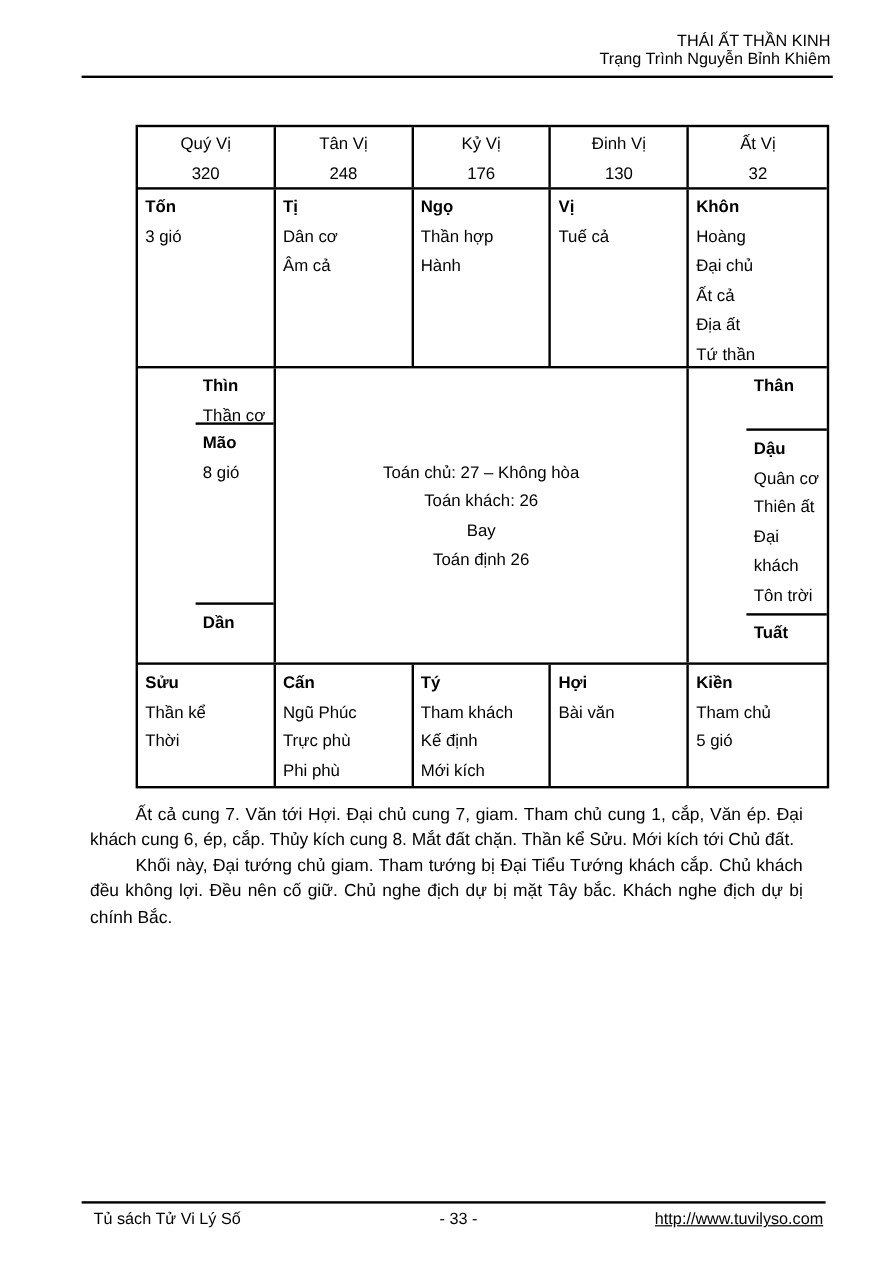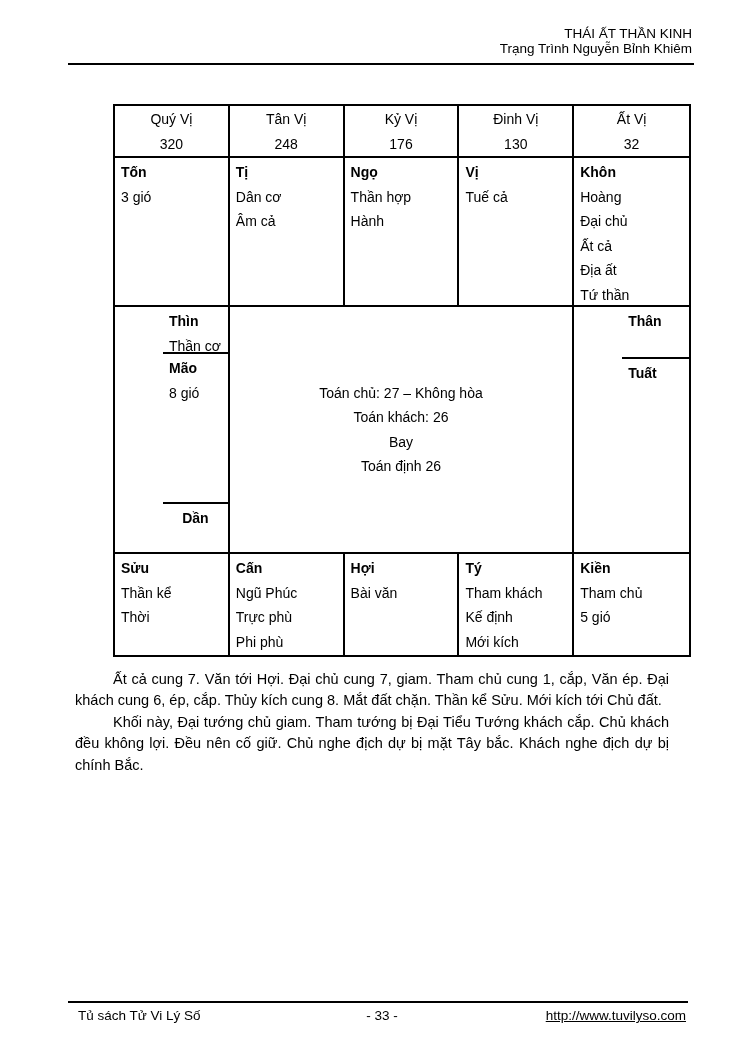--- a/index.html
+++ b/index.html
@@ -42,21 +42,21 @@
   .c20{width:20%;padding-left:48px;}
   .c60{width:60%;}
   .vr{border-right:2px solid #000;}
   .cell{padding:2px 6px;overflow:hidden;}
   .hcell{text-align:center;line-height:25px;padding-top:1px;}
   .t{font-weight:bold;line-height:24.5px;}
   .ln{line-height:24.5px;}
   .col{display:flex;flex-direction:column;}
   .sub{width:100%;}
   .hb{border-bottom:2px solid #000;}
-  .L1{height:47px;} .L2{height:150px;} .L3{flex:1;text-align:center;}
+  .L1{height:47px;} .L2{height:150px;} .L3{flex:1;}
   .R1{height:52px;} .R2{height:154px;} .R3{flex:1;}
   .centercell{
     display:flex;flex-direction:column;justify-content:center;align-items:center;
     text-align:center;
   }
 
   
   .bodytext{position:absolute;left:75px;top:669px;width:594px;}
   .bodytext p{
     margin:0;font-size:14.5px;line-height:21.4px;
@@ -146,48 +146,56 @@
         <div class="ln">Toán chủ: 27 – Không hòa</div>
         <div class="ln">Toán khách: 26</div>
         <div class="ln">Bay</div>
         <div class="ln">Toán định 26</div>
       </div>
 
       <div class="col c20">
         <div class="cell sub hb R1">
           <div class="t">Thân</div>
         </div>
+        <div class="cell sub hb R2">
+          <div class="t">Dậu</div>
+          <div class="ln">Quân cơ</div>
+          <div class="ln">Thiên ất</div>
+          <div class="ln">Đại khách</div>
+          <div class="ln">Tôn trời</div>
+          <div class="ln">Thẻ</div>
+        </div>
         <div class="cell sub R3">
           <div class="t">Tuất</div>
         </div>
       </div>
     </div>
 
     <div class="row rowD">
       <div class="cell c20 vr">
         <div class="t">Sửu</div>
         <div class="ln">Thần kể</div>
         <div class="ln">Thời</div>
       </div>
       <div class="cell c20 vr">
         <div class="t">Cấn</div>
         <div class="ln">Ngũ Phúc</div>
         <div class="ln">Trực phù</div>
         <div class="ln">Phi phù</div>
       </div>
       <div class="cell c20 vr">
-        <div class="t">Hợi</div>
-        <div class="ln">Bài văn</div>
-      </div>
-      <div class="cell c20 vr">
         <div class="t">Tý</div>
         <div class="ln">Tham khách</div>
         <div class="ln">Kế định</div>
         <div class="ln">Mới kích</div>
       </div>
+      <div class="cell c20 vr">
+        <div class="t">Hợi</div>
+        <div class="ln">Bài văn</div>
+      </div>
       <div class="cell c20">
         <div class="t">Kiền</div>
         <div class="ln">Tham chủ</div>
         <div class="ln">5 gió</div>
       </div>
     </div>
   </div>
 
   <div class="bodytext">
     <p>Ất cả cung 7. Văn tới Hợi. Đại chủ cung 7, giam. Tham chủ cung 1, cắp, Văn ép. Đại khách cung 6, ép, cắp. Thủy kích cung 8. Mắt đất chặn. Thần kể Sửu. Mới kích tới Chủ đất.</p>

